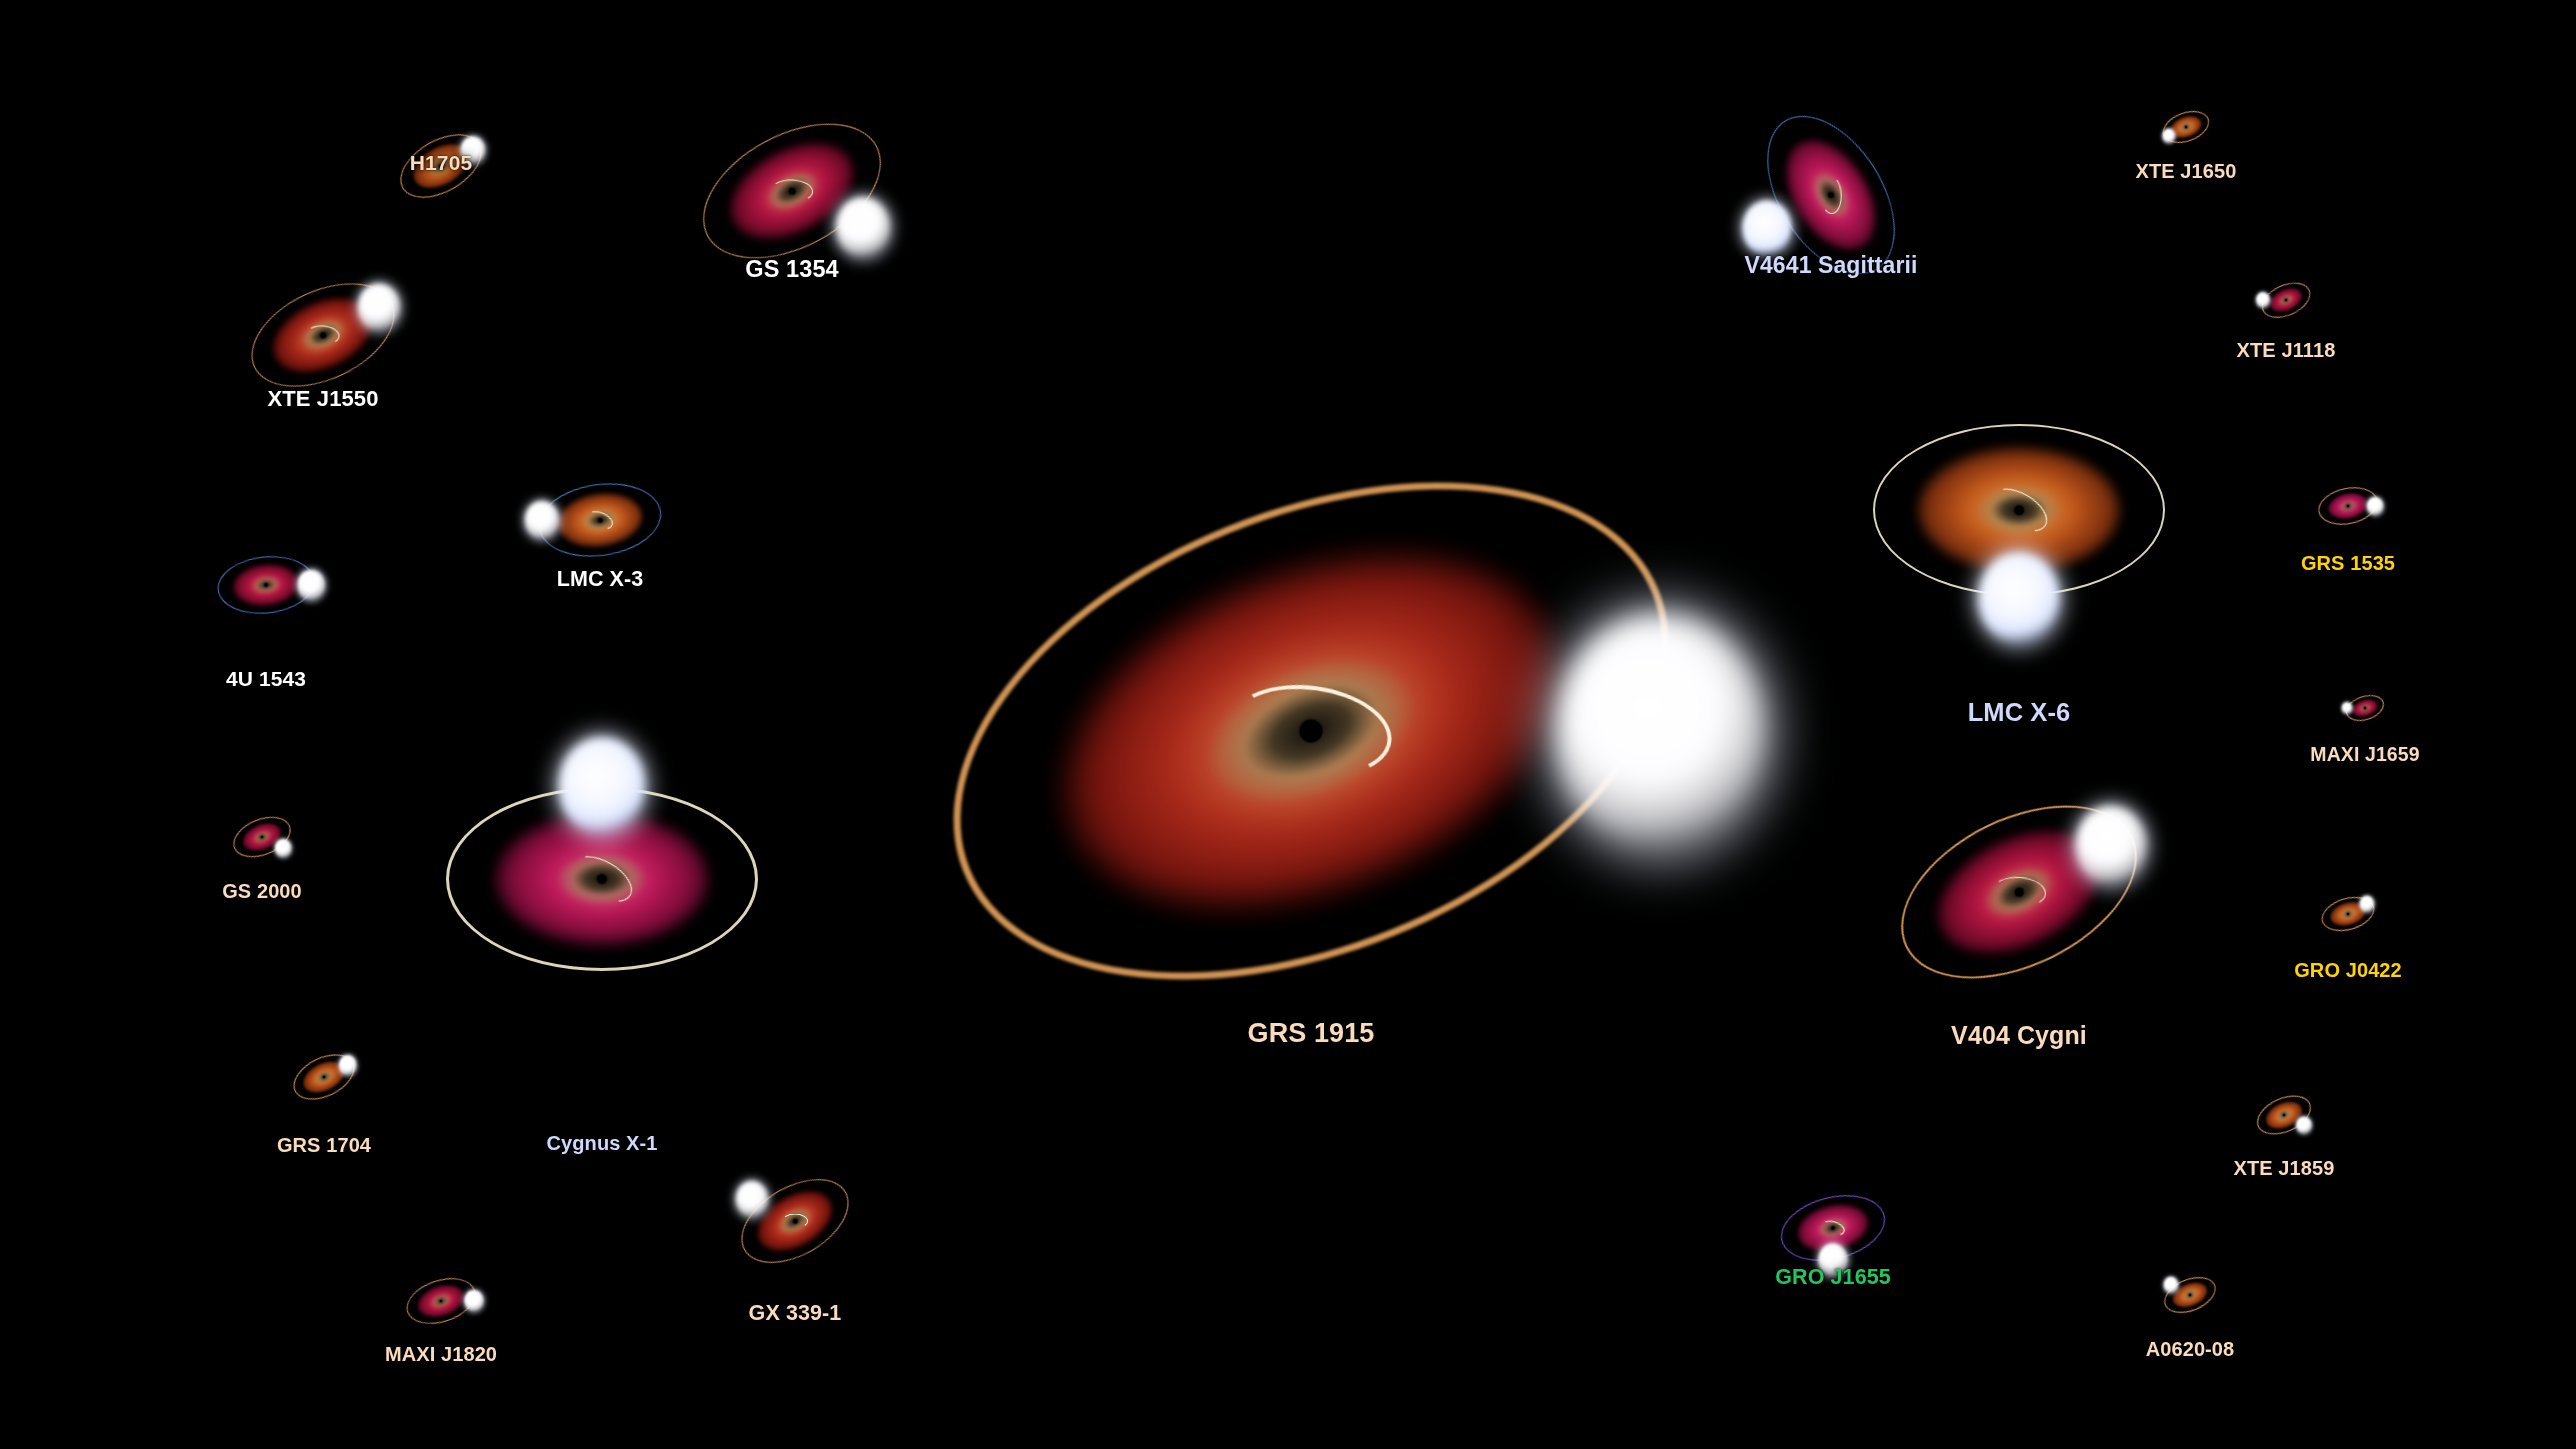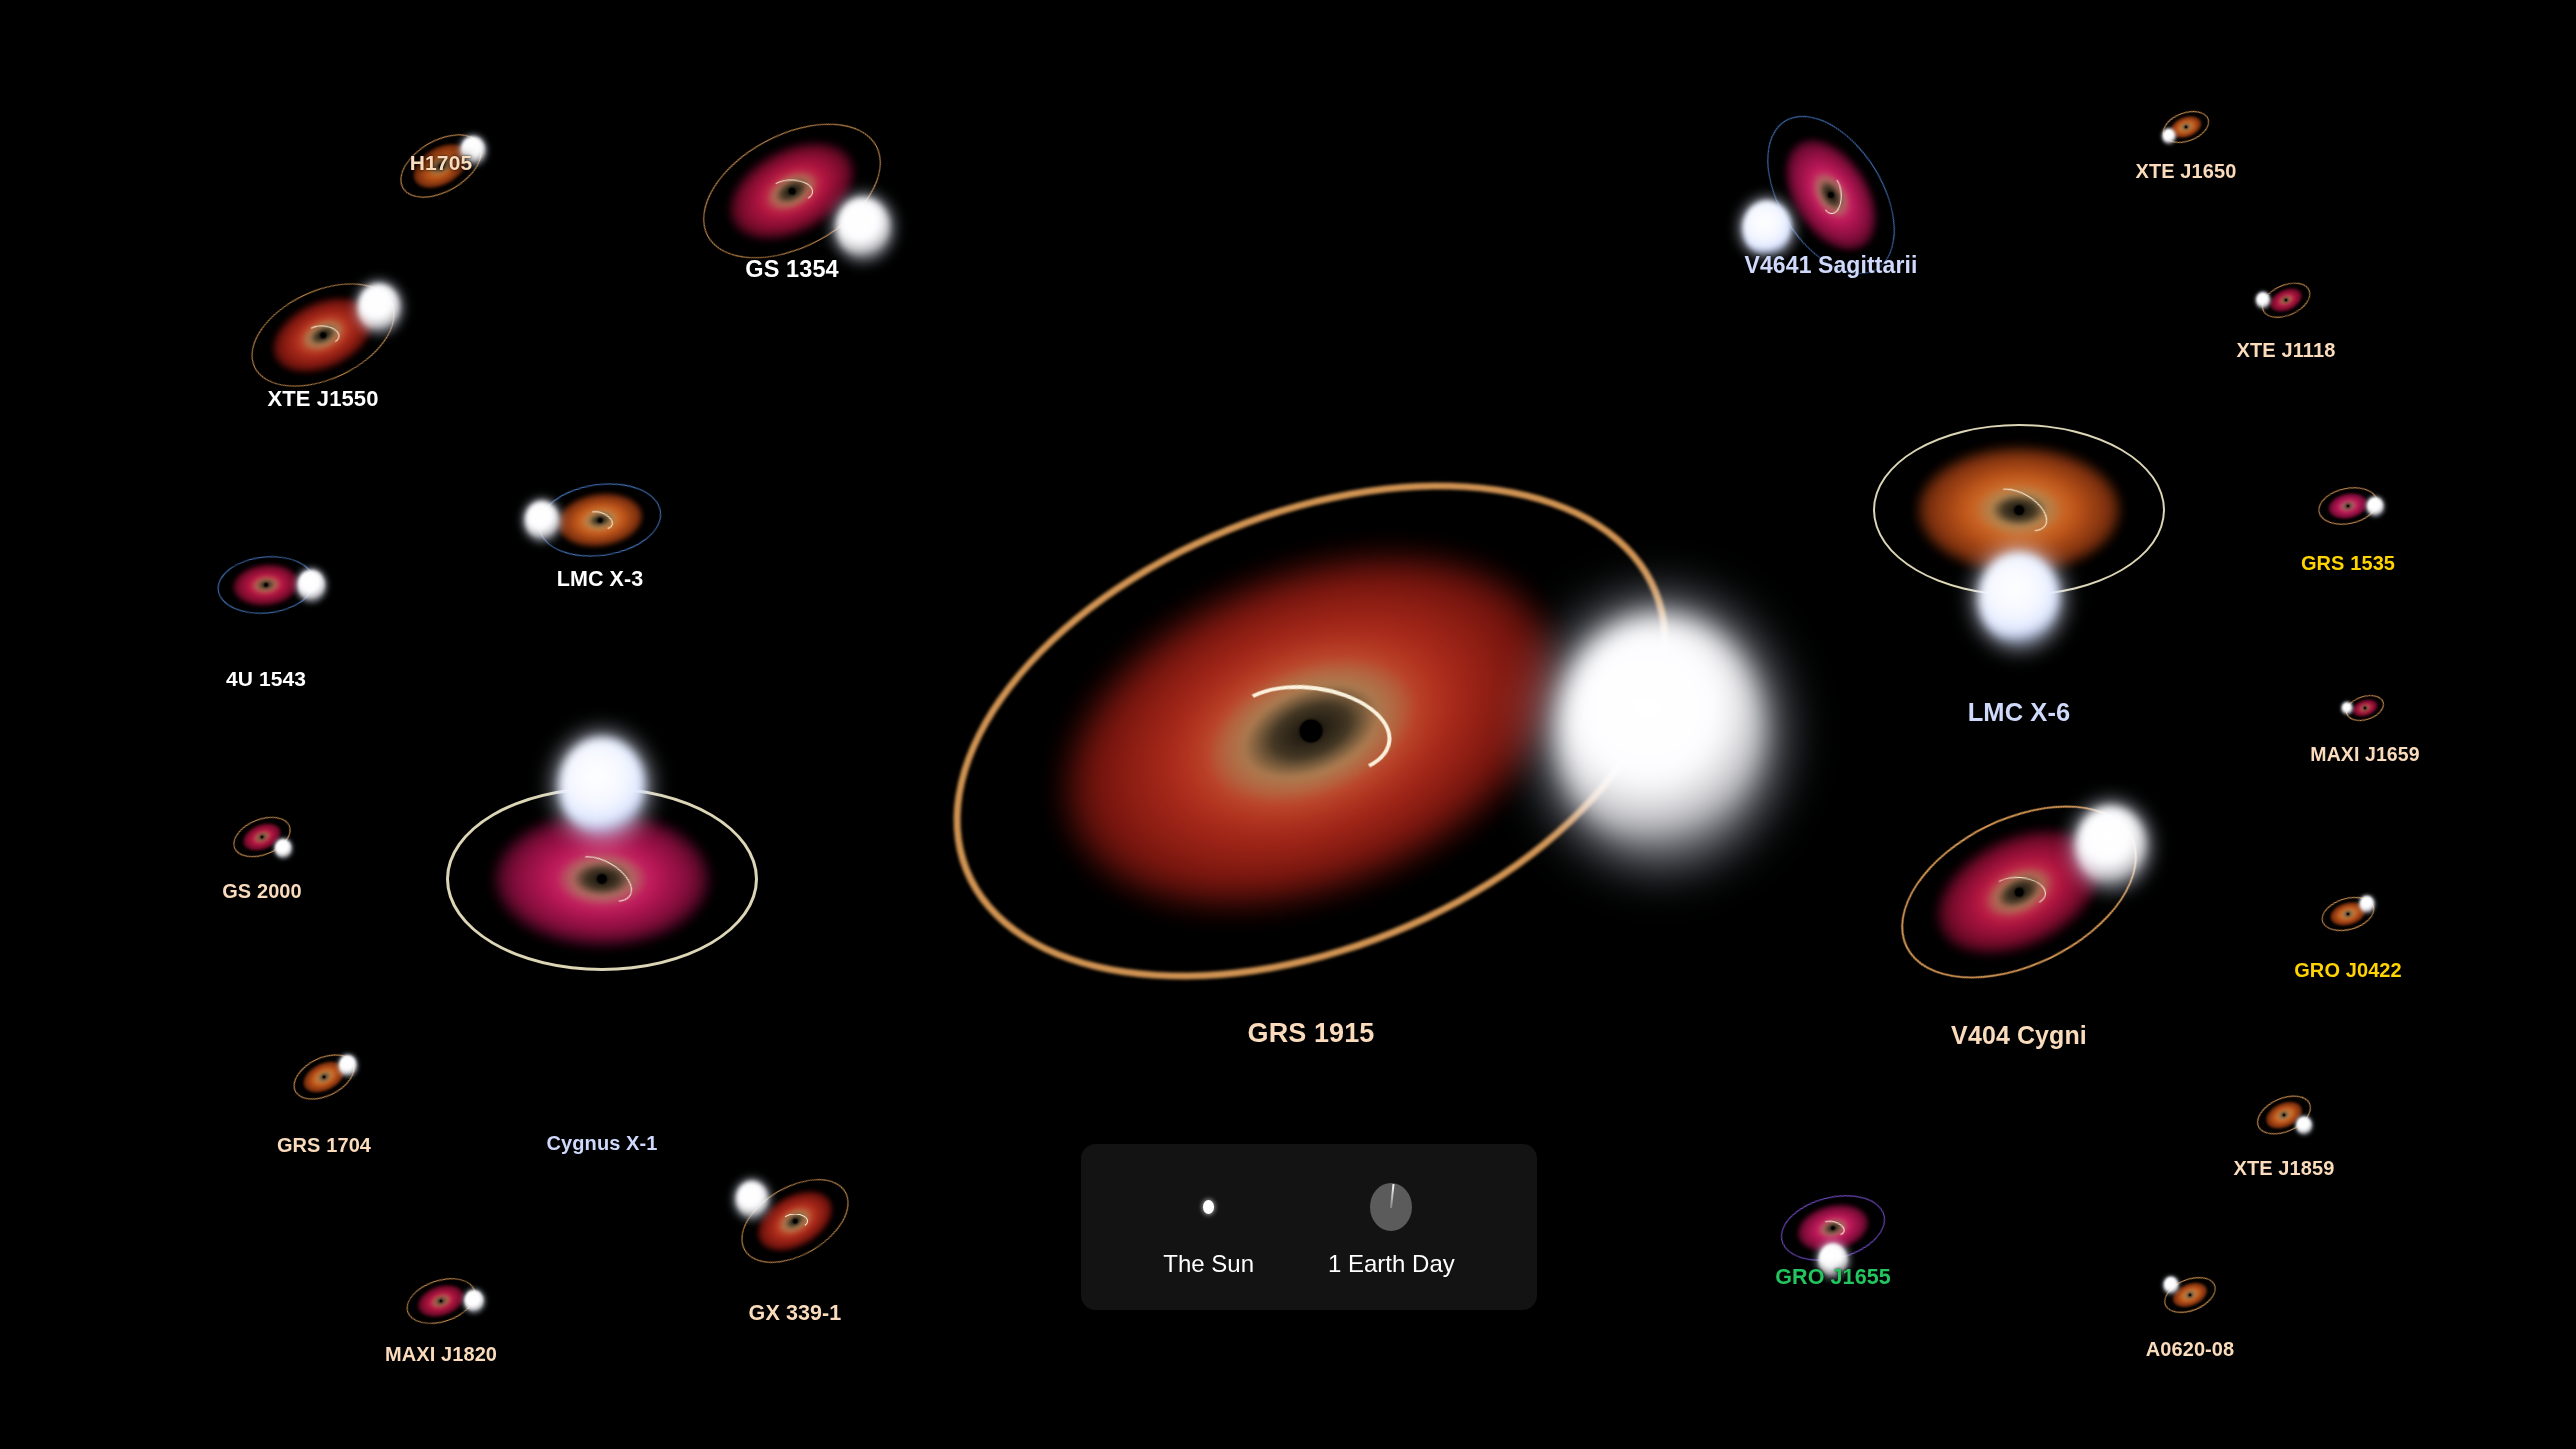--- a/index.html
+++ b/index.html
@@ -316,31 +316,15 @@
           <div class="orbit" style="--orot: -18deg; width: 69px; height: 40px; border-width: 0.8px; border-color: rgb(232, 164, 92); opacity: 0.9; filter: blur(0.2px);"></div>
           <div class="disk" style="--rot: -18deg; --blur: 1.4px; width: 48px; height: 30px; background: radial-gradient(rgba(250, 225, 190, 0.95) 0%, rgba(226, 120, 95, 0.95) 12%, rgba(201, 24, 74, 0.95) 34%, rgba(150, 14, 55, 0.85) 58%, rgba(60, 6, 24, 0.35) 80%, rgba(0, 0, 0, 0) 100%);"></div>
           <div class="diskcore" style="--rot: -18deg; width: 20px; height: 12px;"></div>
           <div class="bh" style="width: 2.1px; height: 2.1px;"></div>
           <div class="star" style="width: 20px; height: 22.4px; left: calc(50% + 33px); top: calc(50% + 0px); background: radial-gradient(circle at 44% 40%, rgb(255, 255, 255) 0%, rgb(253, 253, 255) 40%, rgba(250, 250, 255, 0.78) 62%, rgba(230, 235, 255, 0.35) 80%, rgba(180, 200, 255, 0) 100%); filter: blur(1.1px); box-shadow: rgba(225, 235, 255, 0.55) 0px 0px 4.2px 1.4px;"></div>
         </div>
       </div>
       <div class="label" style="left: 441px; top: 1343px; color: rgb(250, 220, 189); font-size: 20px;">MAXI J1820</div>
     </div>
 
-  <div id="legend">
-    <div class="legitem">
-      <div class="legglyph">
-          <div class="sundot"></div>
-        </div>
-      <div class="legcap">The Sun</div>
-    </div>
-    <div class="legitem">
-      <div class="legglyph">
-        <div class="daydisc">
-            <div class="daywedge"></div>
-          </div>
-      </div>
-      <div class="legcap">1 Earth Day</div>
-    </div>
-  </div>
 
 </div>
 
 
 </body></html>

